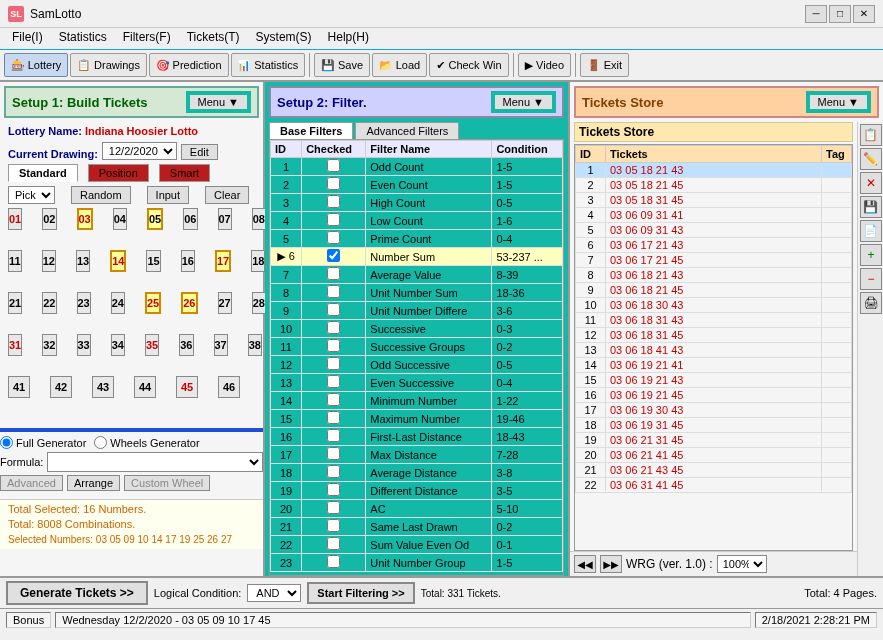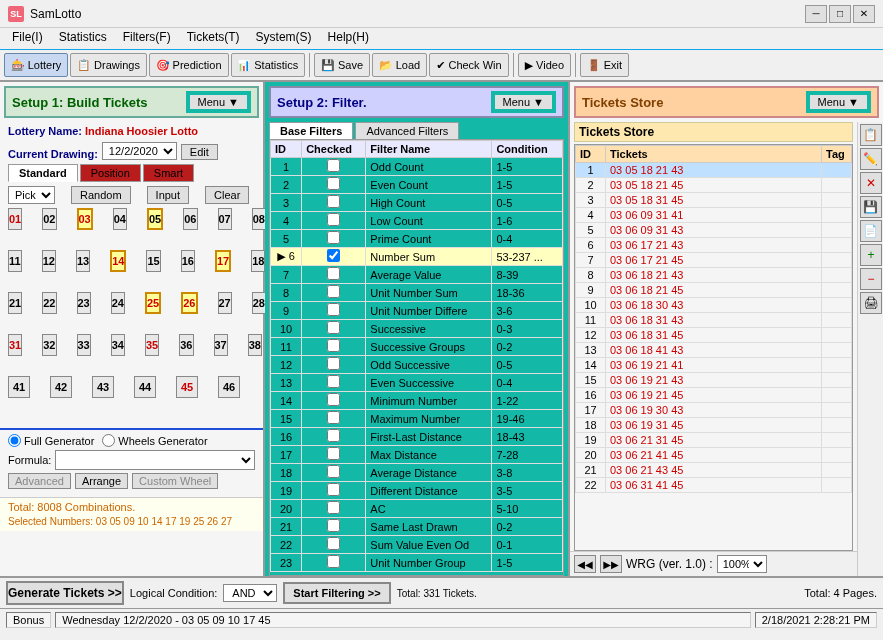--- a/index.html
+++ b/index.html
@@ -31,35 +31,35 @@
     .panel-header { background: #d4e8d4; border: 2px solid #6a9; padding: 3px 6px; margin: 4px; display: flex; align-items: center; justify-content: space-between; }
     .panel-header span { font-size: 13px; font-weight: bold; color: #006000; }
     .panel-header-btn { padding: 1px 8px; border: 4px solid #14b8a6; background: #e0e0e0; cursor: pointer; font-size: 11px; display: flex; align-items: center; gap: 2px; }
     .lottery-info { padding: 2px 8px; }
     .lottery-name { font-size: 11px; font-weight: bold; color: #000080; }
     .lottery-name span { color: #c00; }
     .drawing-row { display: flex; align-items: flex-end; gap: 4px; padding: 2px 8px; }
     .drawing-label { font-size: 11px; font-weight: bold; color: #000080; }
     .drawing-combo { border: 1px solid #888; padding: 1px 2px; font-size: 11px; background: white; }
     .edit-btn { padding: 1px 8px; border: 1px solid #888; background: #e0e0e0; cursor: pointer; font-size: 11px; }
-    .tabs-row { display: flex; padding: 2px 8px; gap: 2px; }
+    .tabs-row { display: flex; padding: 2px 8px; gap: 10px; }
     .tab-btn { padding: 2px 10px; border: 1px solid #999; background: #b91c1c; cursor: pointer; font-size: 11px; }
     .tab-btn.active { background: white; border-bottom: 1px solid white; font-weight: bold; }
     .btn-row { display: flex; align-items: center; gap: 16px; padding: 2px 8px; }
     .pick-combo { border: 1px solid #888; background: white; font-size: 11px; padding: 1px 2px; }
     .action-btn { padding: 2px 8px; border: 1px solid #888; background: #e0e0e0; cursor: pointer; font-size: 11px; }
 
     
     .number-grid { padding: 2px 8px; }
     .number-row { display: flex; gap: 20px; margin-bottom: 20px; }
     .num-btn { width: 22px; height: 22px; border: 1px solid #888; background: #e8e8e8; cursor: pointer; font-size: 11px; display: flex; align-items: center; justify-content: center; font-weight: bold; }
     .num-btn.hot { color: #cc0000; font-weight: bold; }
 
     
-    .generator-section { padding: 4px 8px; border-top: 2px solid #1d4ed8; margin-top: auto; }
+    .generator-section { padding: 4px 0; border-top: 4px solid #1d4ed8; margin-top: auto; }
     .gen-row { display: flex; align-items: center; gap: 8px; margin-bottom: 3px; }
     .radio-label { display: flex; align-items: center; gap: 3px; font-size: 11px; cursor: pointer; }
     .formula-row { display: flex; align-items: center; gap: 4px; margin-bottom: 3px; }
     .formula-label { font-size: 11px; }
     .formula-combo { flex: 1; border: 1px solid #888; background: white; font-size: 11px; padding: 1px; height: 20px; }
     .adv-row { display: flex; align-items: center; gap: 4px; }
     .adv-btn { padding: 1px 6px; border: 1px solid #888; background: #e0e0e0; cursor: pointer; font-size: 11px; }
     .adv-btn.disabled { color: #888; cursor: default; }
 
     
@@ -91,21 +91,21 @@
     .ticket-nums { color: #cc0000; font-size: 11px; }
     .icon-btn { width: 22px; height: 22px; border: 1px solid #888; background: #e0e0e0; cursor: pointer; display: flex; align-items: center; justify-content: center; font-size: 12px; }
 
     
     .nav-bar { display: flex; align-items: center; gap: 4px; padding: 3px 4px; border-top: 1px solid #ccc; background: #f0f0f0; }
     .nav-btn { width: 22px; height: 18px; border: 1px solid #888; background: #e0e0e0; cursor: pointer; display: flex; align-items: center; justify-content: center; font-size: 10px; }
     .zoom-combo { border: 1px solid #888; background: white; font-size: 11px; padding: 1px; width: 50px; }
 
     
     .bottom-bar { background: #f0f0f0; height: 32px; border-top: 2px solid #999; display: flex; align-items: center; gap: 6px; padding: 0 6px; }
-    .generate-btn { padding: 3px 0; border: 2px solid #888; background: #e0e0e0; cursor: pointer; font-size: 12px; font-weight: bold; }
+    .generate-btn { padding: 3px 12px; border: 2px solid #888; background: #e0e0e0; cursor: pointer; font-size: 12px; font-weight: bold; }
     .logic-label { font-size: 11px; }
     .logic-combo { border: 1px solid #888; background: white; font-size: 11px; padding: 1px 4px; }
     .start-filter-btn { padding: 3px 8px; border: 2px solid #888; background: #e0e0e0; cursor: pointer; font-size: 11px; font-weight: bold; }
     .total-label { font-size: 10px; flex: 1; }
     .pages-label { font-size: 11px; }
 
     
     .status-bar { background: #f0f0f0; height: 22px; border-top: 1px solid #999; display: flex; align-items: center; padding: 0 6px; }
     .status-bar-item { font-size: 11px; border: 1px inset #ccc; padding: 1px 6px; background: #f5f5f5; }
     .status-bar-item.flex1 { flex: 1; }
@@ -295,20 +295,21 @@
         <select class="formula-combo"></select>
       </div>
       <div class="adv-row">
         <button class="adv-btn disabled">Advanced</button>
         <button class="adv-btn">Arrange</button>
         <button class="adv-btn disabled">Custom Wheel</button>
       </div>
     </div>
 
     <div class="status-area" style="margin-top:4px;">
+      <div class="status-text">Total Selected: 16 Numbers.</div>
       <div class="status-text">Total: 8008 Combinations.</div>
       <div class="status-text" style="font-size:10px;">Selected Numbers: 03 05 09 10 14 17 19 25 26 27</div>
     </div>
   </div>
 
   <div class="mid-panel">
     <div class="mid-header">
       <span>Setup 2: Filter.</span>
       <button class="panel-header-btn">Menu ▼</button>
     </div>

